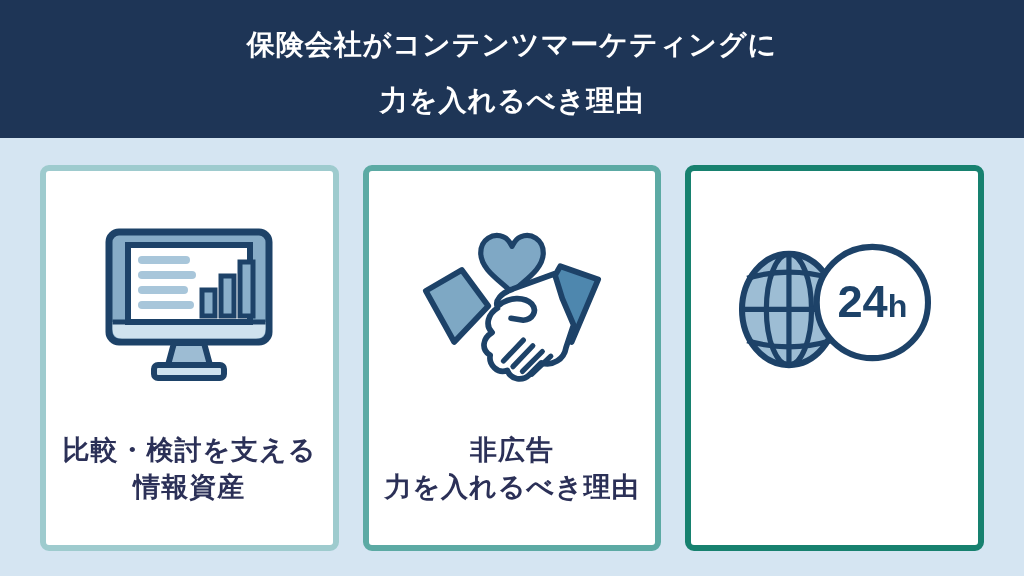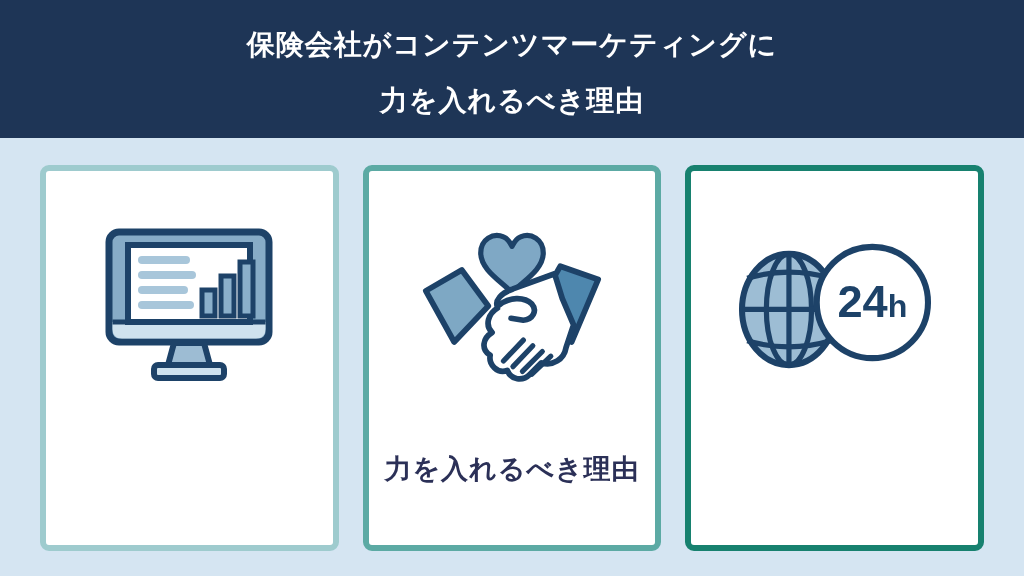--- a/index.html
+++ b/index.html
@@ -97,39 +97,44 @@
           </g>
           <g>
             <rect x="98" y="63" width="13" height="26" fill="#8bb0cb" stroke="#1d4268" stroke-width="5"></rect>
             <rect x="117" y="49" width="13" height="40" fill="#8bb0cb" stroke="#1d4268" stroke-width="5"></rect>
             <rect x="136" y="35" width="13" height="54" fill="#8bb0cb" stroke="#1d4268" stroke-width="5"></rect>
           </g>
           <path d="M70 116 L100 116 L106 138 L64 138 Z" fill="#9dbcd3" stroke="#1d4268" stroke-width="6" stroke-linejoin="round"></path>
           <rect x="50" y="138" width="70" height="13" rx="4" fill="#cfe2ee" stroke="#1d4268" stroke-width="6"></rect>
         </svg>
       </div>
+      <div class="label">
+        <div>比較・検討を支える</div>
+        <div>情報資産</div>
+      </div>
     </section>
 
     <section class="card" style="border-color: rgb(92, 170, 164);">
       <div class="icon-area">
         <svg width="180" height="190" viewBox="0 0 190 200">
           <path d="M95 86 C84 74 62 62 62 44 C62 30 75 22 86 27 C91 29 93 33 95 37 C97 33 99 29 104 27 C115 22 128 30 128 44 C128 62 106 74 95 86 Z" fill="#7fa8c5" stroke="#1d4268" stroke-width="5.5" stroke-linejoin="round"></path>
           <path d="M4 84 L42 62 L70 100 L34 138 Z" fill="#7ea8c4" stroke="#1d4268" stroke-width="6" stroke-linejoin="round"></path>
           <path d="M186 72 L146 58 L122 100 L158 138 Z" fill="#4e87ae" stroke="#1d4268" stroke-width="6" stroke-linejoin="round"></path>
           <path d="M140 66 L96 82 C84 86 76 94 80 102 C70 108 66 120 74 128 C64 134 62 146 72 152 C70 162 80 172 90 168 C94 178 106 180 114 172 L126 160 C138 164 150 156 152 144 L160 120 L148 92 Z" fill="#ffffff" stroke="#1d4268" stroke-width="6" stroke-linejoin="round"></path>
           <path d="M80 100 C92 90 108 90 116 98 C122 105 117 114 107 115 L94 113" fill="#ffffff" stroke="#1d4268" stroke-width="6" stroke-linecap="round" stroke-linejoin="round"></path>
           <g stroke="#1d4268" stroke-width="5.5" stroke-linecap="round">
             <line x1="86" y1="158" x2="107" y2="136"></line>
             <line x1="96" y1="164" x2="117" y2="142"></line>
             <line x1="106" y1="169" x2="127" y2="148"></line>
             <line x1="116" y1="172" x2="136" y2="153"></line>
           </g>
         </svg>
       </div>
       <div class="label">
+        <div>非広告</div>
         <div>力を入れるべき理由</div>
       </div>
     </section>
 
     <section class="card" style="border-color: rgb(23, 129, 111);">
       <div class="icon-area">
         <svg width="200" height="146" viewBox="0 0 230 168">
           <g>
             <ellipse cx="62" cy="88" rx="54" ry="64" fill="#9dbdd4" stroke="#1d4268" stroke-width="7"></ellipse>
             <ellipse cx="62" cy="88" rx="26" ry="64" fill="none" stroke="#1d4268" stroke-width="6"></ellipse>

